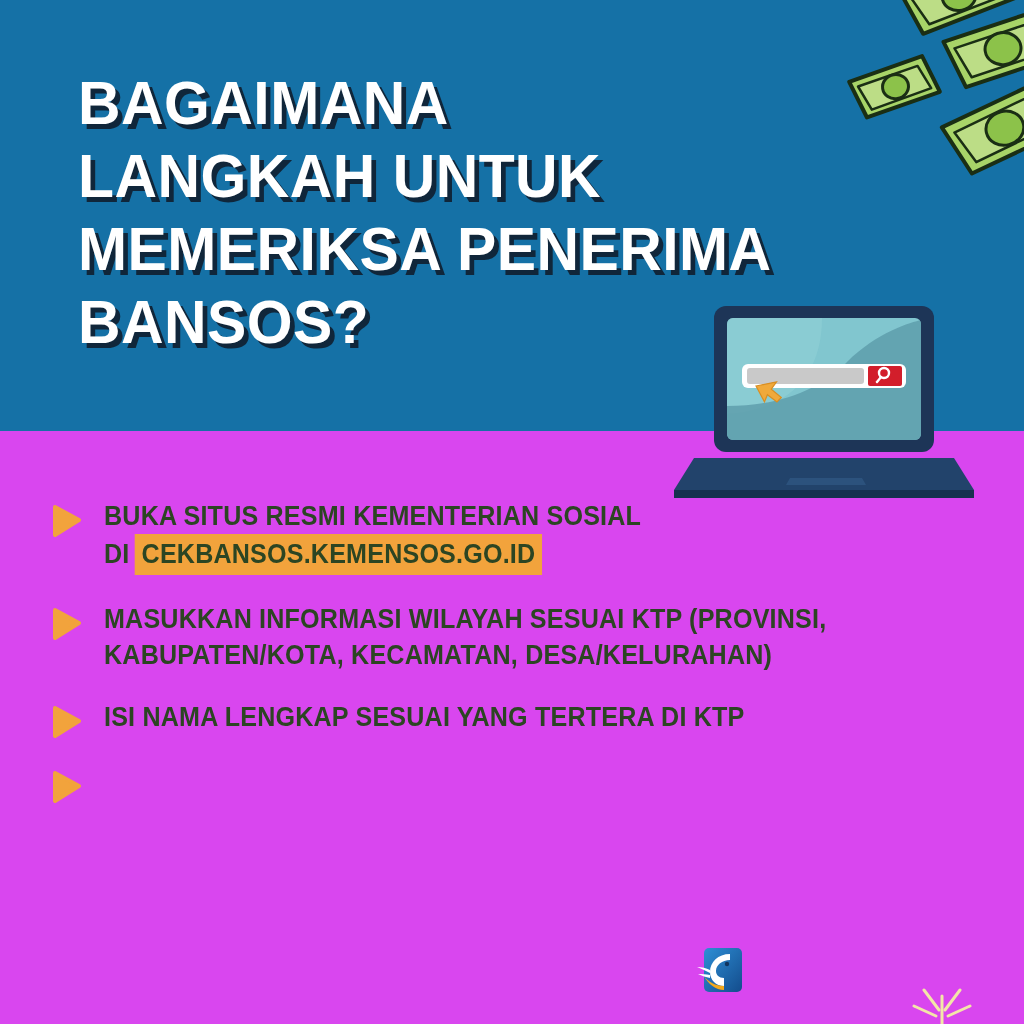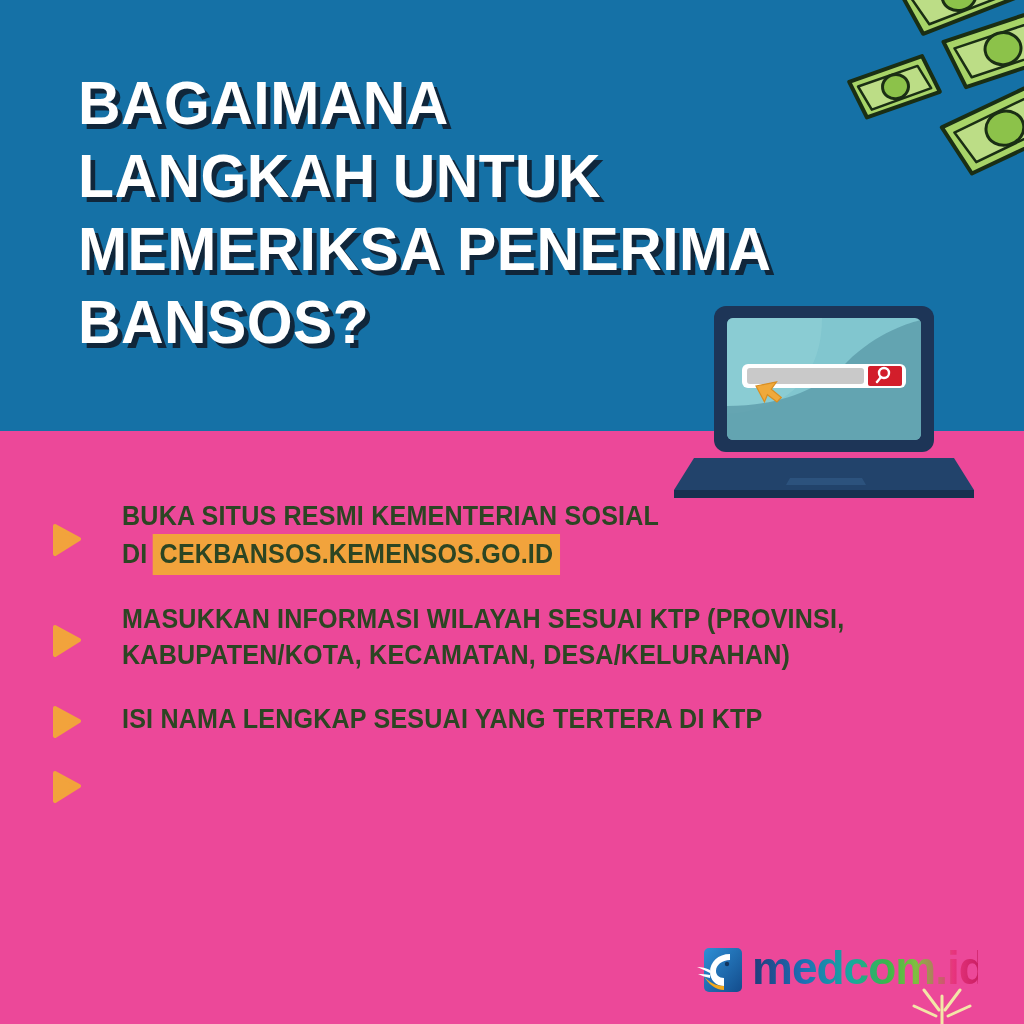--- a/index.html
+++ b/index.html
@@ -7,21 +7,21 @@
     padding: 0;
     background: #ffffff;
   }
   body {
     font-family: "Liberation Sans", sans-serif;
   }
   #poster {
     position: relative;
     width: 1024px;
     height: 1024px;
-    background: #ec4899;
+    background: #d946ef;
     overflow: hidden;
   }
 
   
   .header-panel {
     position: absolute;
     left: 0;
     top: 0;
     width: 1024px;
     height: 431px;
@@ -74,23 +74,22 @@
   
   .steps {
     position: absolute;
     left: 52px;
     top: 498px;
     width: 930px;
     z-index: 3;
   }
   .step {
     display: flex;
-    align-items: center;
+    align-items: flex-start;
     margin-bottom: 26px;
-    gap: 18px;
   }
   .step-marker {
     flex: 0 0 auto;
     width: 30px;
     height: 32px;
     margin-top: 7px;
     margin-right: 22px;
   }
   .step-text {
     flex: 1 1 auto;
@@ -294,31 +293,15 @@
           </linearGradient>
         </defs>
         <rect x="10" y="4" width="38" height="44" rx="5" fill="url(#mg)"></rect>
         <path d="M36 10 C24 10 16 18 16 28 C16 36 22 42 30 42 L30 34 C25 34 22 31 22 27 C22 21 28 16 36 16 Z" fill="#FFFFFF"></path>
         <path d="M30 42 C22 42 14 38 10 32 C14 40 22 46 30 46 Z" fill="#F3A81C"></path>
         <path d="M16 26 C12 24 8 23 3 23 C8 25 12 27 16 29 Z" fill="#FFFFFF"></path>
         <path d="M16 31 C12 30 8 30 4 30 C8 32 12 33 16 34 Z" fill="#FFFFFF"></path>
         <circle cx="33" cy="20" r="2.2" fill="#12355E"></circle>
       </svg>
     </span>
-    <span class="brand-text">
-      <svg width="226" height="52" viewBox="0 0 226 52" xmlns="http://www.w3.org/2000/svg">
-        <defs>
-          <linearGradient id="wg" x1="0" y1="0" x2="1" y2="0">
-            <stop offset="0%" stop-color="#1F3C7A"></stop>
-            <stop offset="22%" stop-color="#1E6FB5"></stop>
-            <stop offset="42%" stop-color="#17A8A0"></stop>
-            <stop offset="58%" stop-color="#3DB54A"></stop>
-            <stop offset="70%" stop-color="#7FBF3F"></stop>
-            <stop offset="86%" stop-color="#E8357E"></stop>
-            <stop offset="100%" stop-color="#C2185B"></stop>
-          </linearGradient>
-        </defs>
-        <text x="0" y="40" font-family="'Liberation Sans', sans-serif" font-size="46" font-weight="bold" fill="url(#wg)" letter-spacing="-1">medcom.id</text>
-      </svg>
-    </span>
   </div>
 
 </div>
 
 </body></html>

